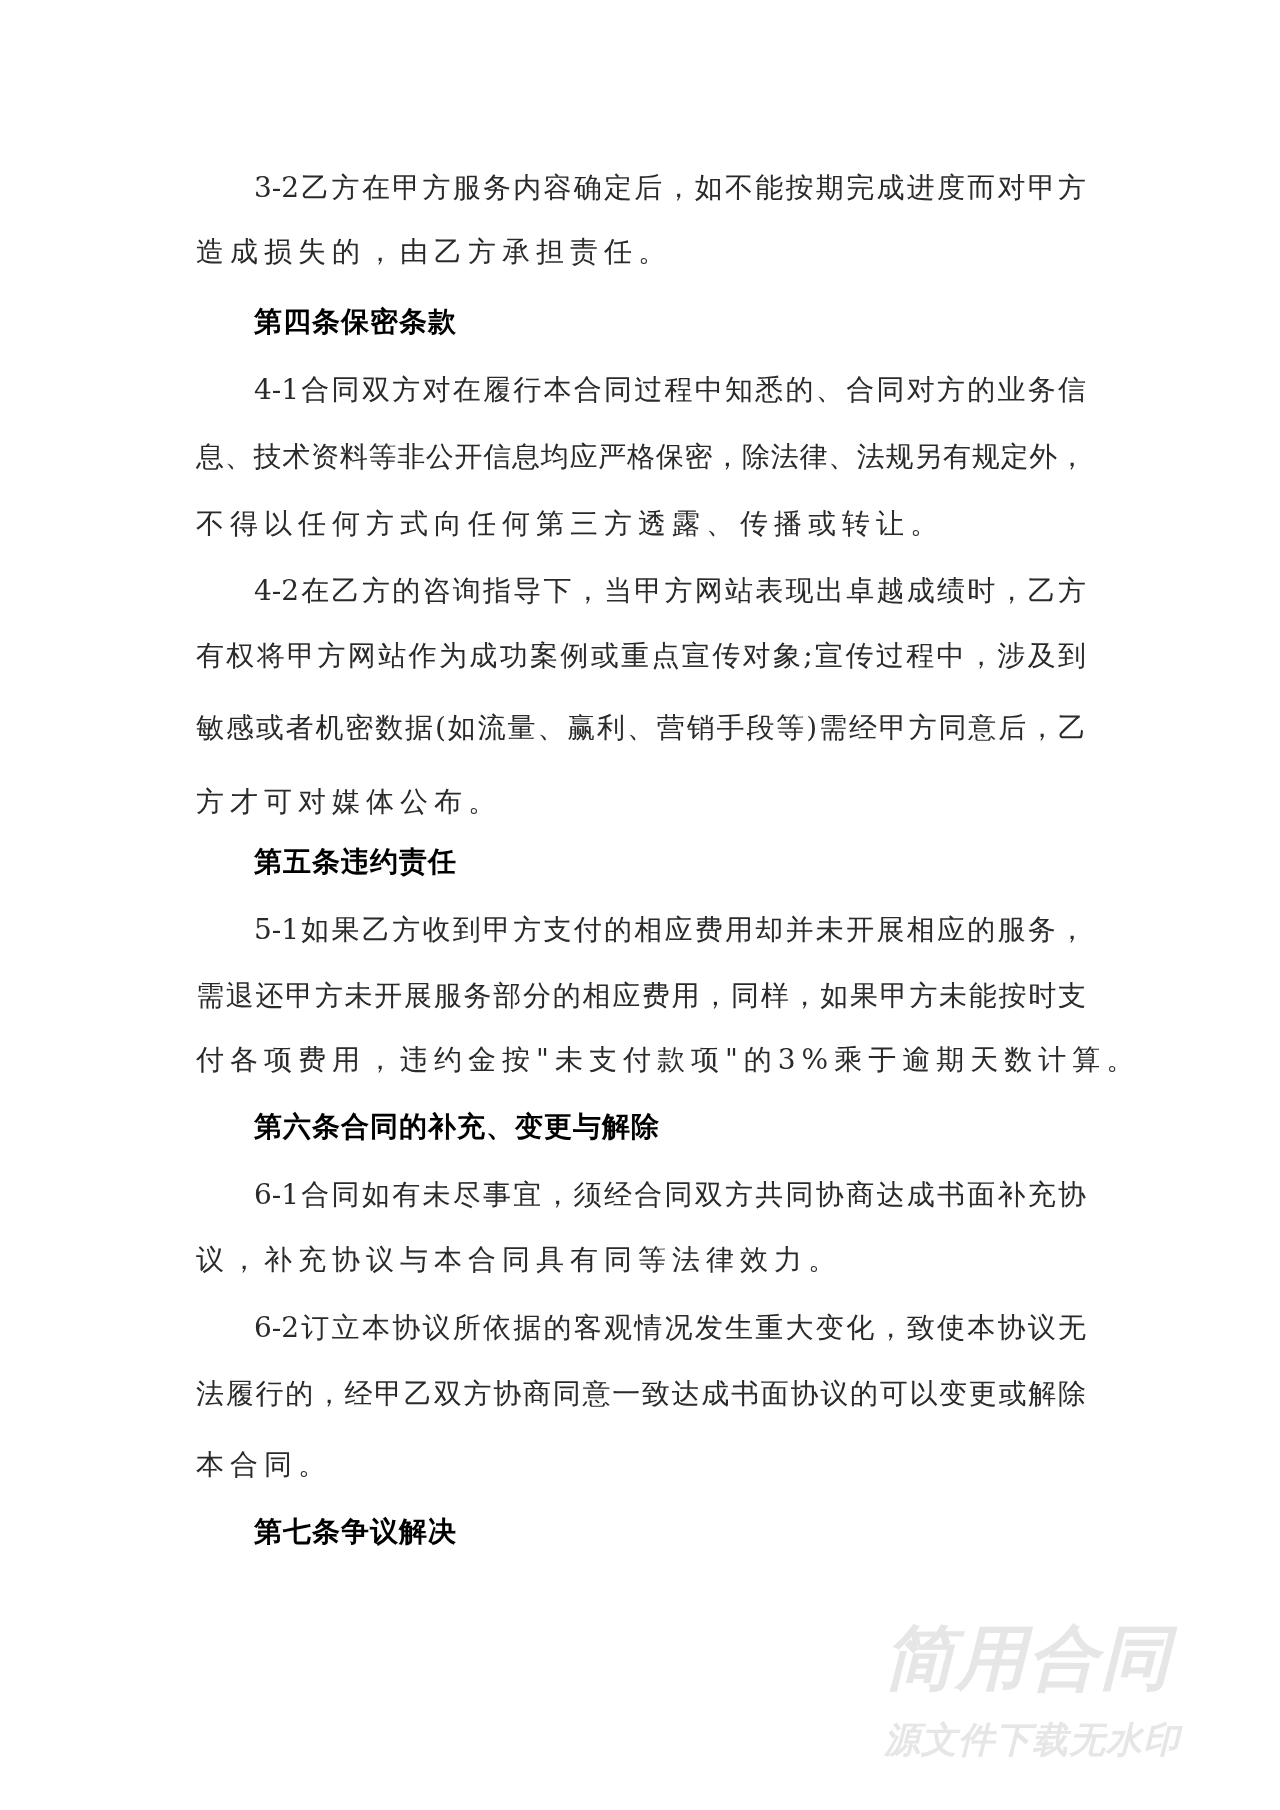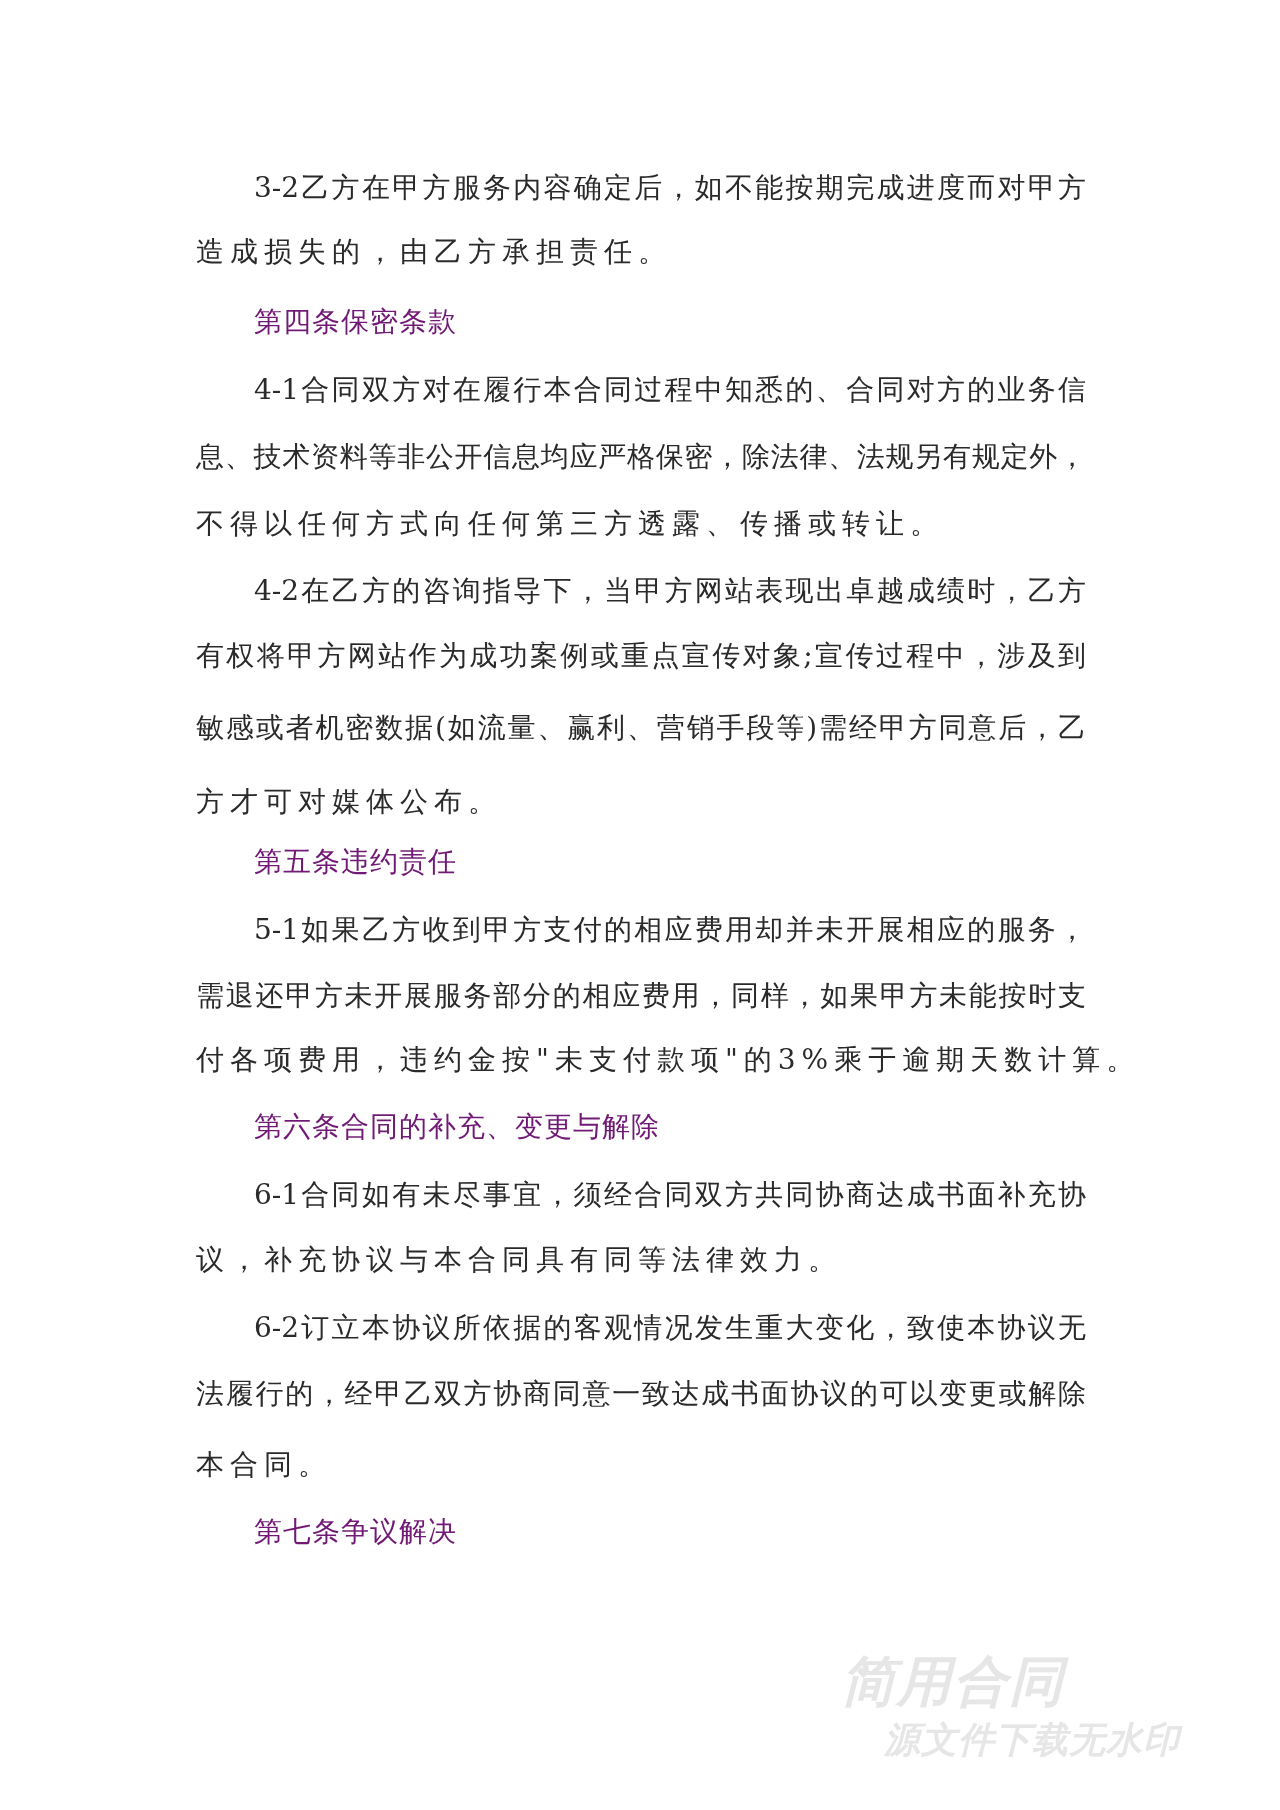--- a/index.html
+++ b/index.html
@@ -2,24 +2,24 @@
 <html><head>
 <meta charset="utf-8">
 <style>
   html, body { margin:0; padding:0; background:#ffffff; }
   body { width:1280px; height:1810px; position:relative; overflow:hidden;
          font-family: "DejaVu Serif", "Liberation Serif", serif; color:#2a2a2a; }
   .line { position:absolute; left:196px; width:890px; font-size:28px; line-height:40px;
           white-space:nowrap; text-align:justify; text-align-last:justify; }
   .line.indent { left:254px; width:832px; }
   .line.short { text-align-last:left; letter-spacing:6px; }
-  .line.heading { font-weight:normal; text-align-last:left; letter-spacing:1px; color:#701a75; }
+  .line.heading { font-weight:bold; text-align-last:left; letter-spacing:1px; color:#000000; }
   .wm { position:absolute; color:#e6e6e6; font-family:"DejaVu Sans", "Liberation Sans", sans-serif;
         font-weight:bold; font-style:italic; white-space:nowrap; }
-  .wm-main { left:841px; top:1612px; font-size:54px; letter-spacing:2px;margin-top:34px; }
+  .wm-main { left:884px; top:1612px; font-size:70px; letter-spacing:2px; }
   .wm-sub { left:884px; top:1716px; font-size:36px; letter-spacing:1px; }
 </style>
 </head>
 <body>
 
 <div>
   <div class="line indent" style="top:168px">3-2乙方在甲方服务内容确定后，如不能按期完成进度而对甲方</div>
   <div class="line short" style="top:232px">造成损失的，由乙方承担责任。</div>
   <div class="line indent heading" style="top:302px">第四条保密条款</div>
   <div class="line indent" style="top:370px">4-1合同双方对在履行本合同过程中知悉的、合同对方的业务信</div>

